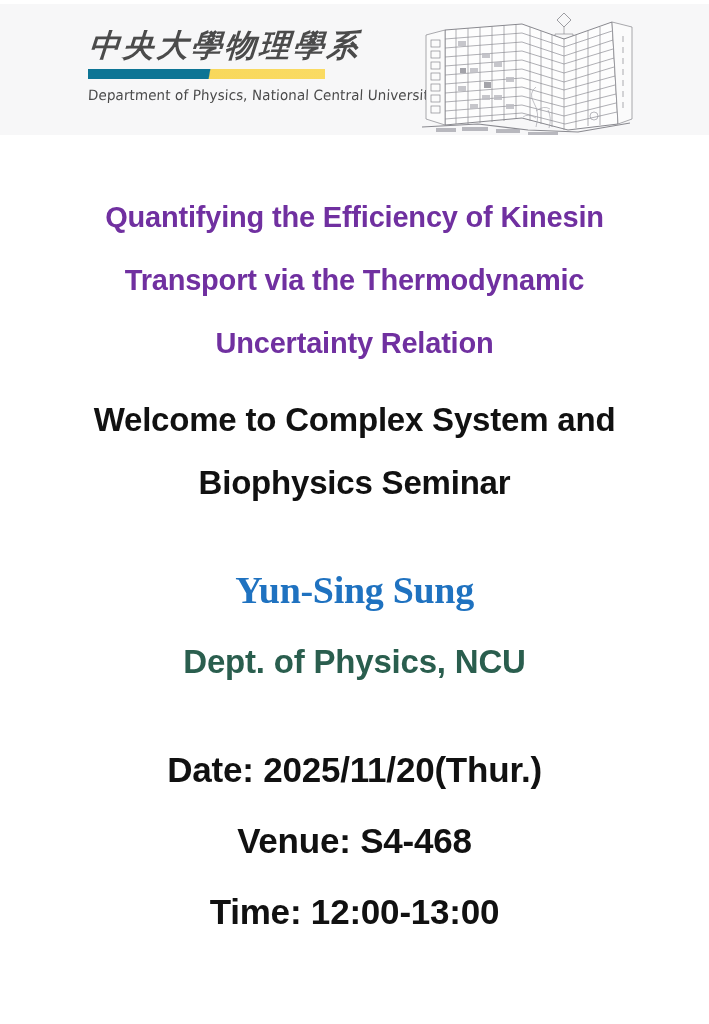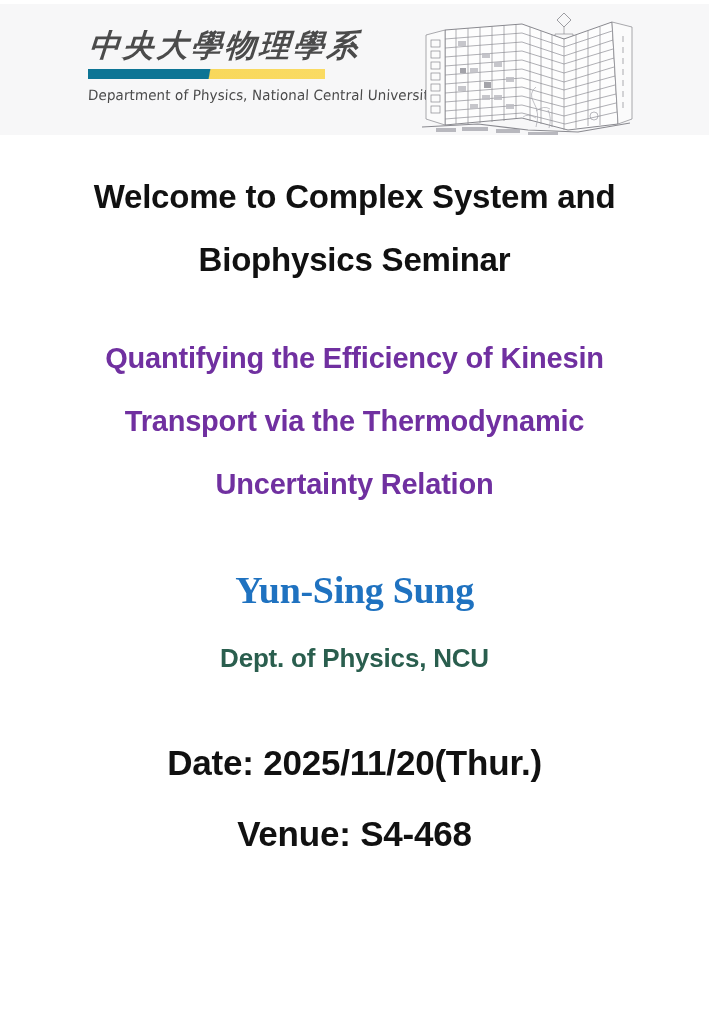--- a/index.html
+++ b/index.html
@@ -115,21 +115,21 @@
     font-size: 38px;
     font-weight: 700;
     color: #1f72c0;
     line-height: 1;
     letter-spacing: -0.3px;
   }
 
   #speaker-affiliation {
     margin-top: 36px;
     font-family: "Liberation Sans", sans-serif;
-    font-size: 26px;
+    font-size: 33px;
     font-weight: 700;
     color: #2a5e4e;
     line-height: 1;
     letter-spacing: -0.2px;
   }
 
   #logistics { margin-top: 74px; }
   .logistics-line {
     font-family: "Liberation Sans", sans-serif;
     font-size: 35px;
@@ -243,33 +243,34 @@
         <rect x="78" y="123" width="24" height="4"></rect>
         <rect x="110" y="126" width="30" height="4"></rect>
       </g>
       <circle cx="176" cy="110" r="4" stroke="#9b9ba2" fill="none" stroke-width="0.7"></circle>
     </svg>
   </div>
 </div>
 
 <div id="poster-body">
 
-  <div id="welcome-title" class="block">
-    <div class="welcome-line">Welcome to Complex System and</div>
-    <div class="welcome-line">Biophysics Seminar</div>
-  </div>
-
   <div id="talk-title" class="block">
     <div class="talk-line">Quantifying the Efficiency of Kinesin</div>
     <div class="talk-line">Transport via the Thermodynamic</div>
     <div class="talk-line">Uncertainty Relation</div>
   </div>
 
+  <div id="welcome-title" class="block">
+    <div class="welcome-line">Welcome to Complex System and</div>
+    <div class="welcome-line">Biophysics Seminar</div>
+  </div>
+
   <div id="speaker-name" class="block">Yun-Sing Sung</div>
 
   <div id="speaker-affiliation" class="block">Dept. of Physics, NCU</div>
 
   <div id="logistics" class="block">
     <div class="logistics-line">Date: 2025/11/20(Thur.)</div>
     <div class="logistics-line">Venue: S4-468</div>
+    <div class="logistics-line">Time: 12:00-13:00</div>
   </div>
 
 </div>
 
 </body></html>

